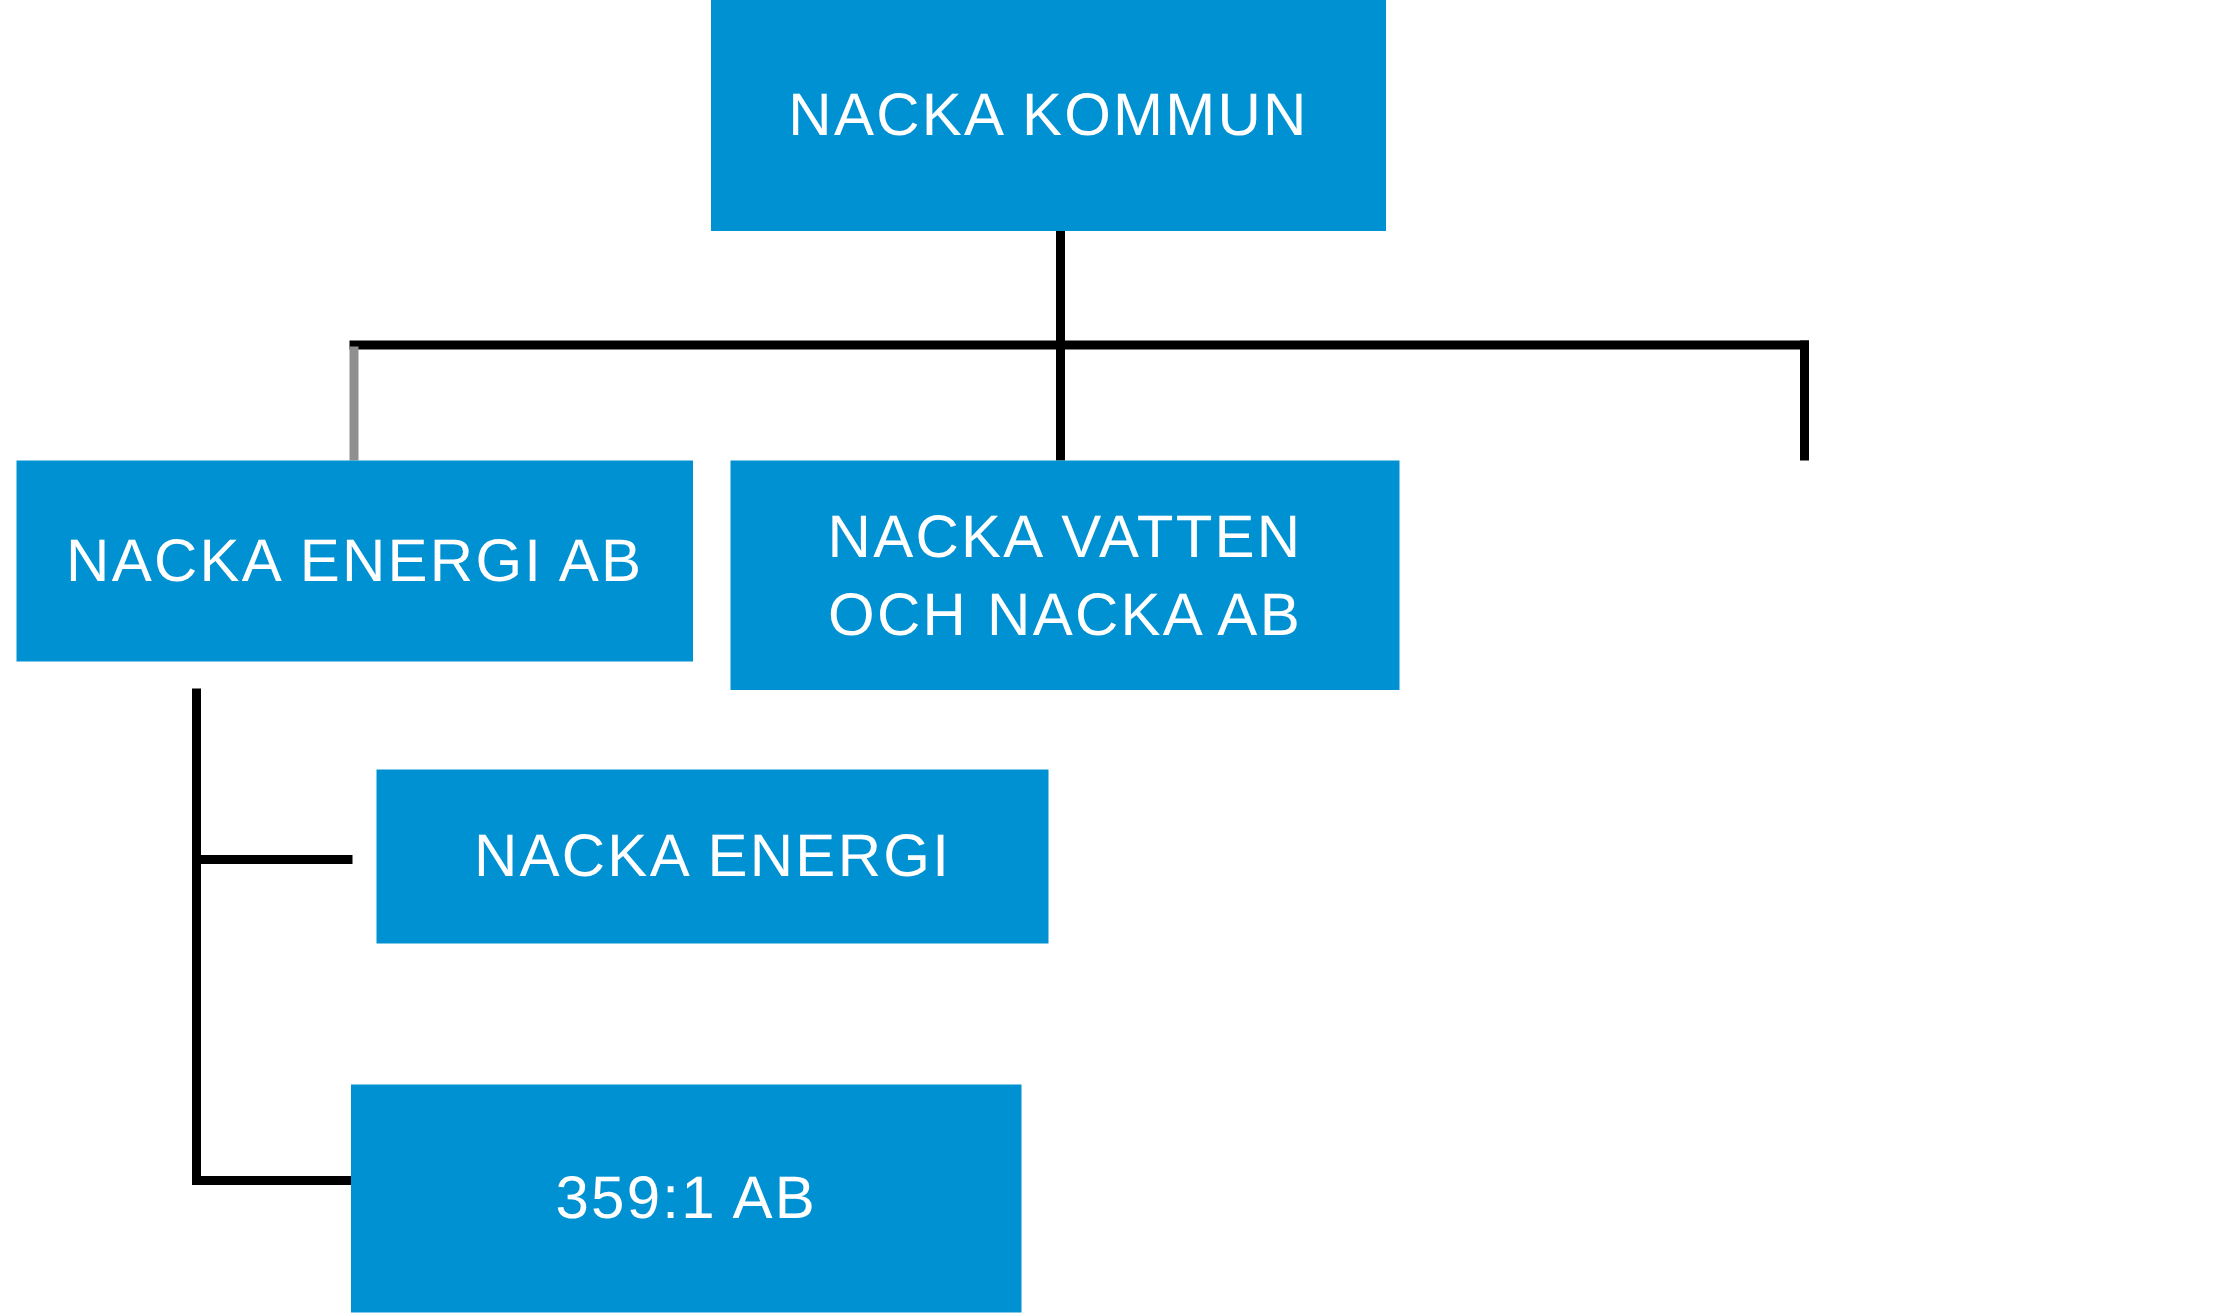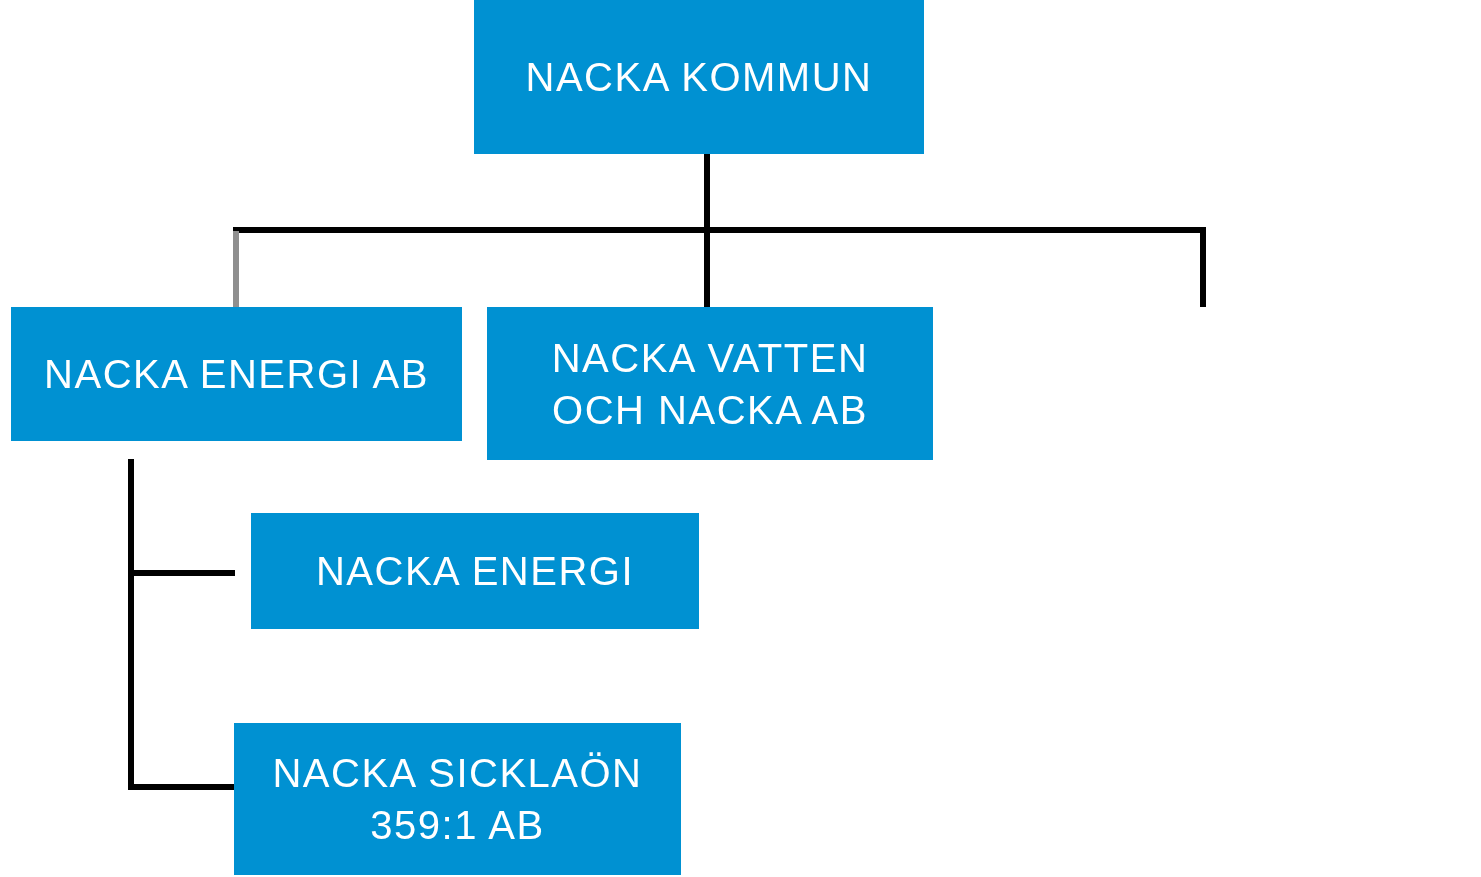--- a/index.html
+++ b/index.html
@@ -79,17 +79,16 @@
     <span class="line">NACKA VATTEN</span>
     <span class="line">OCH NACKA AB</span>
   </div>
 
 
   <div class="org-node" id="node-forsaljning">
     <span class="line">NACKA ENERGI</span>
   </div>
 
   <div class="org-node" id="node-sicklaon">
-    <span class="line">NACKA SICKLAÖN</span>
     <span class="line">359:1 AB</span>
   </div>
 
 </div>
 
 </body></html>

